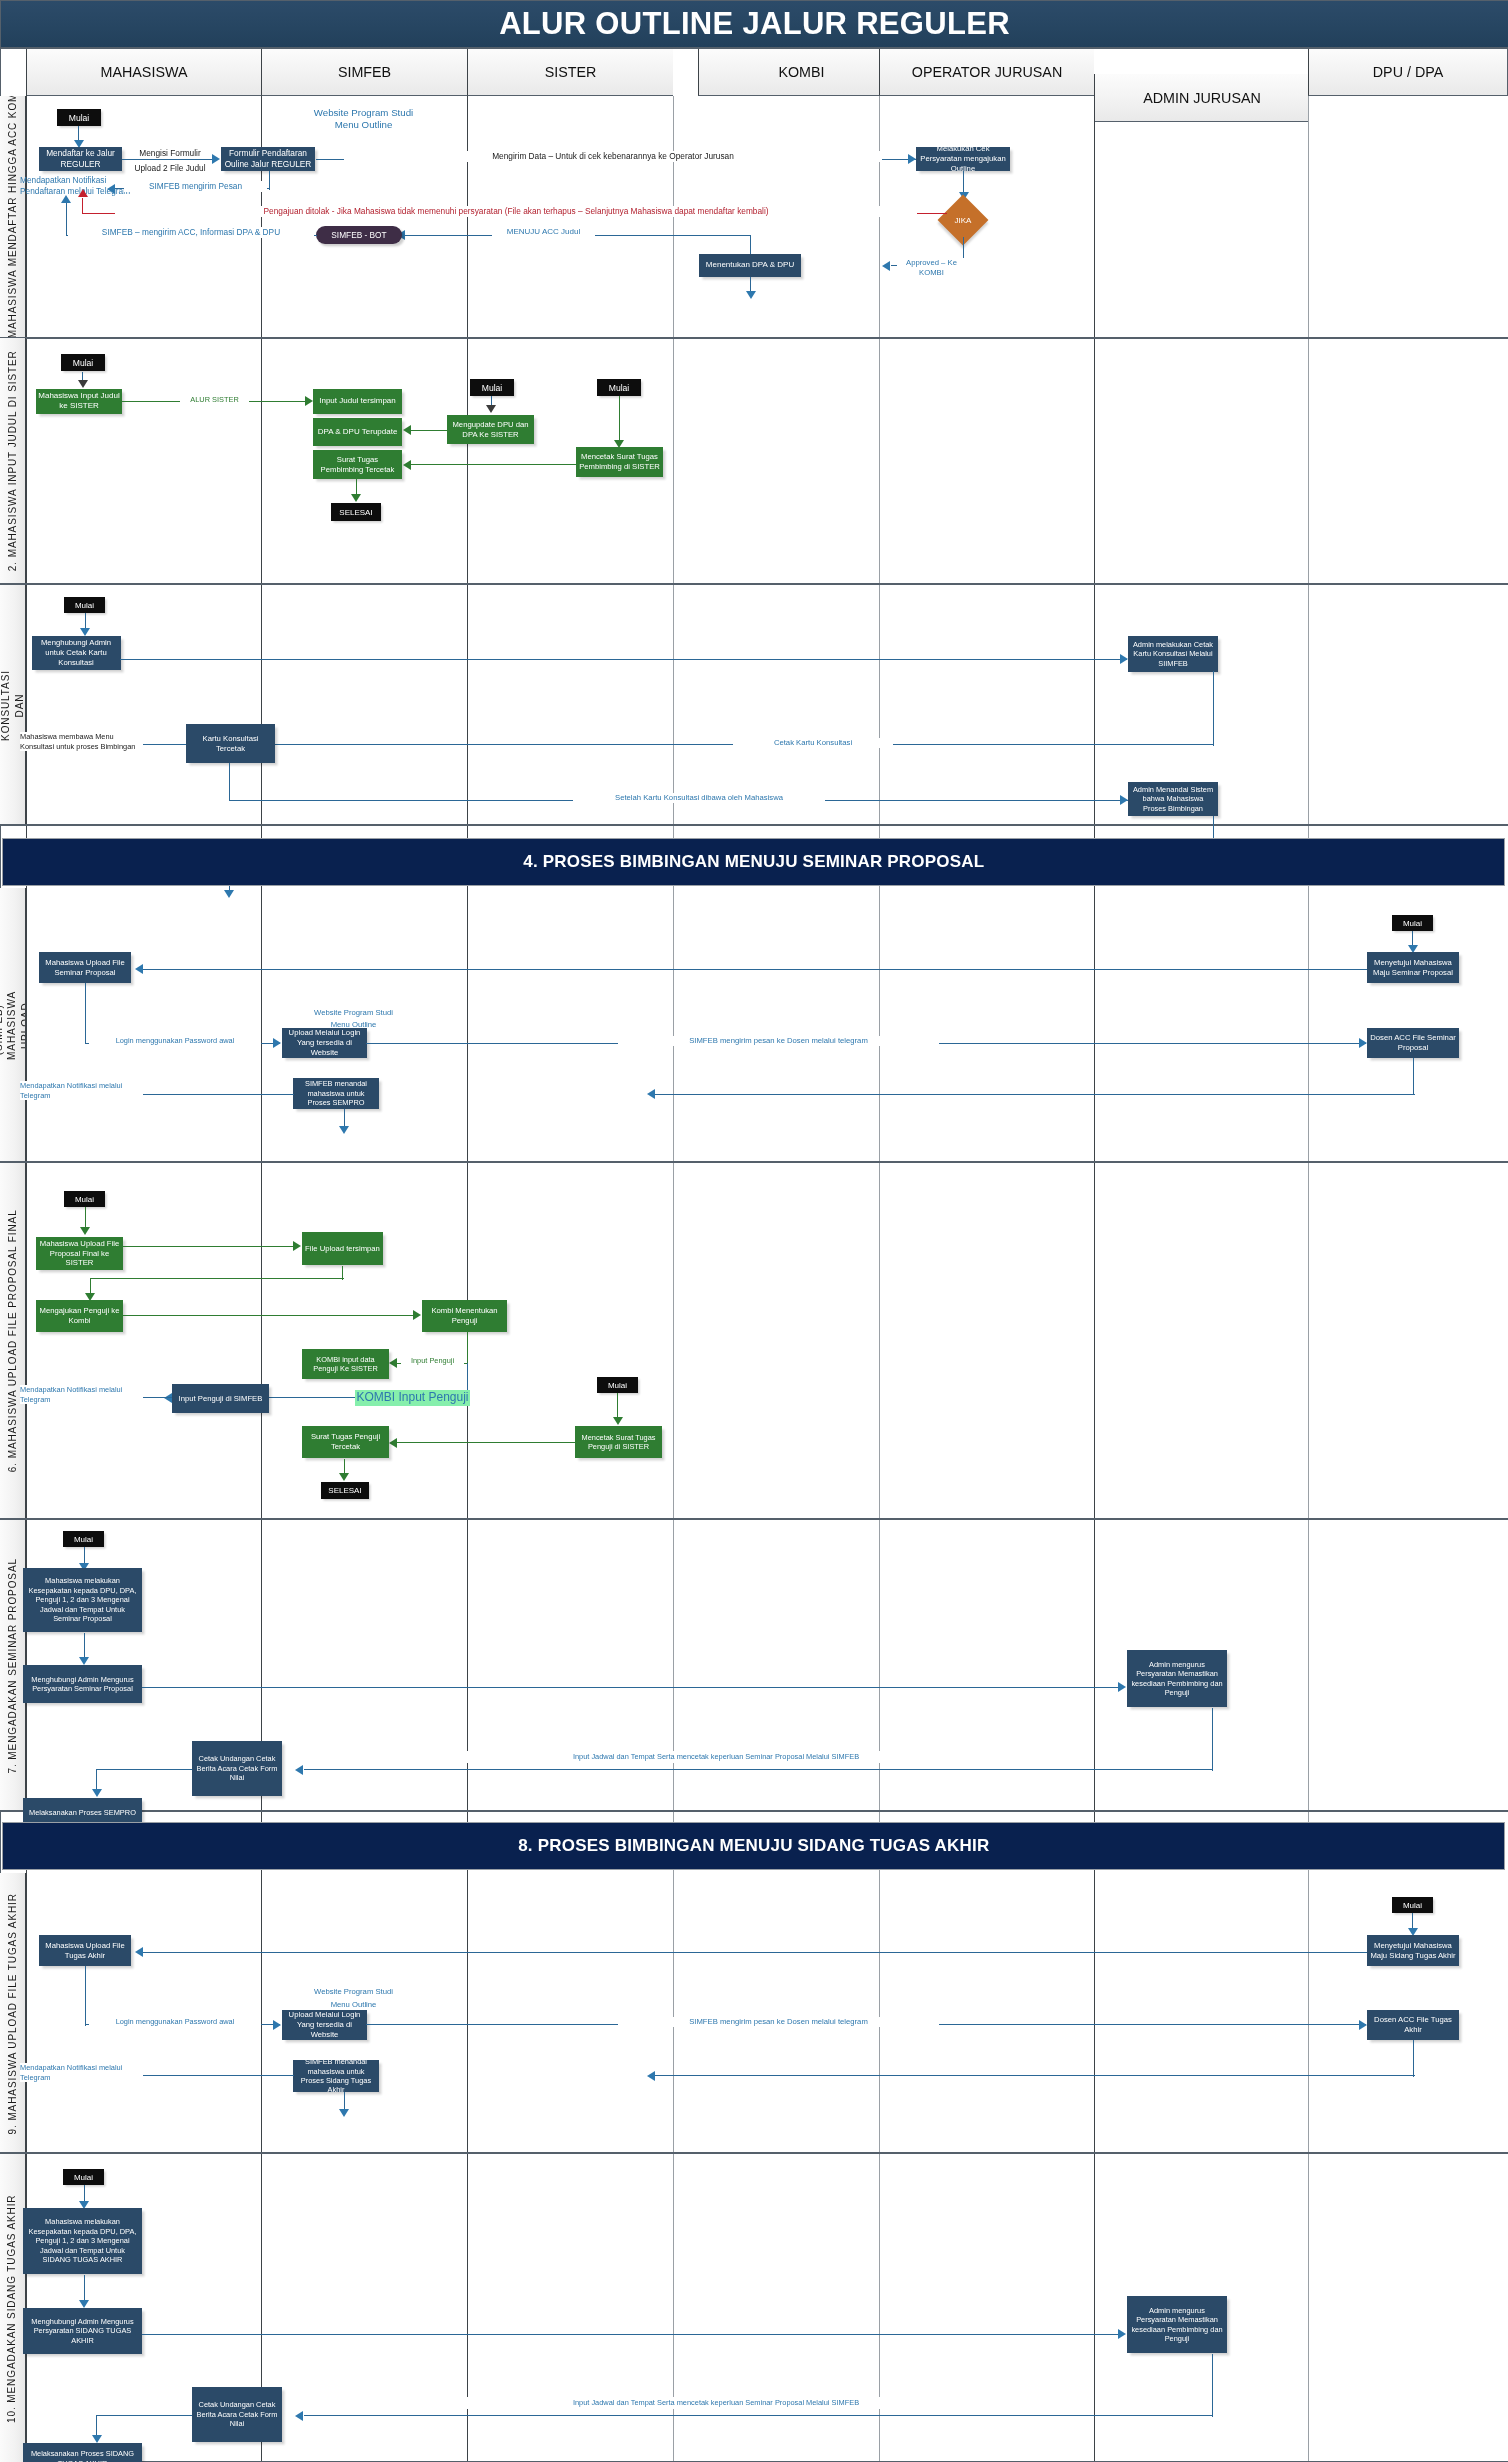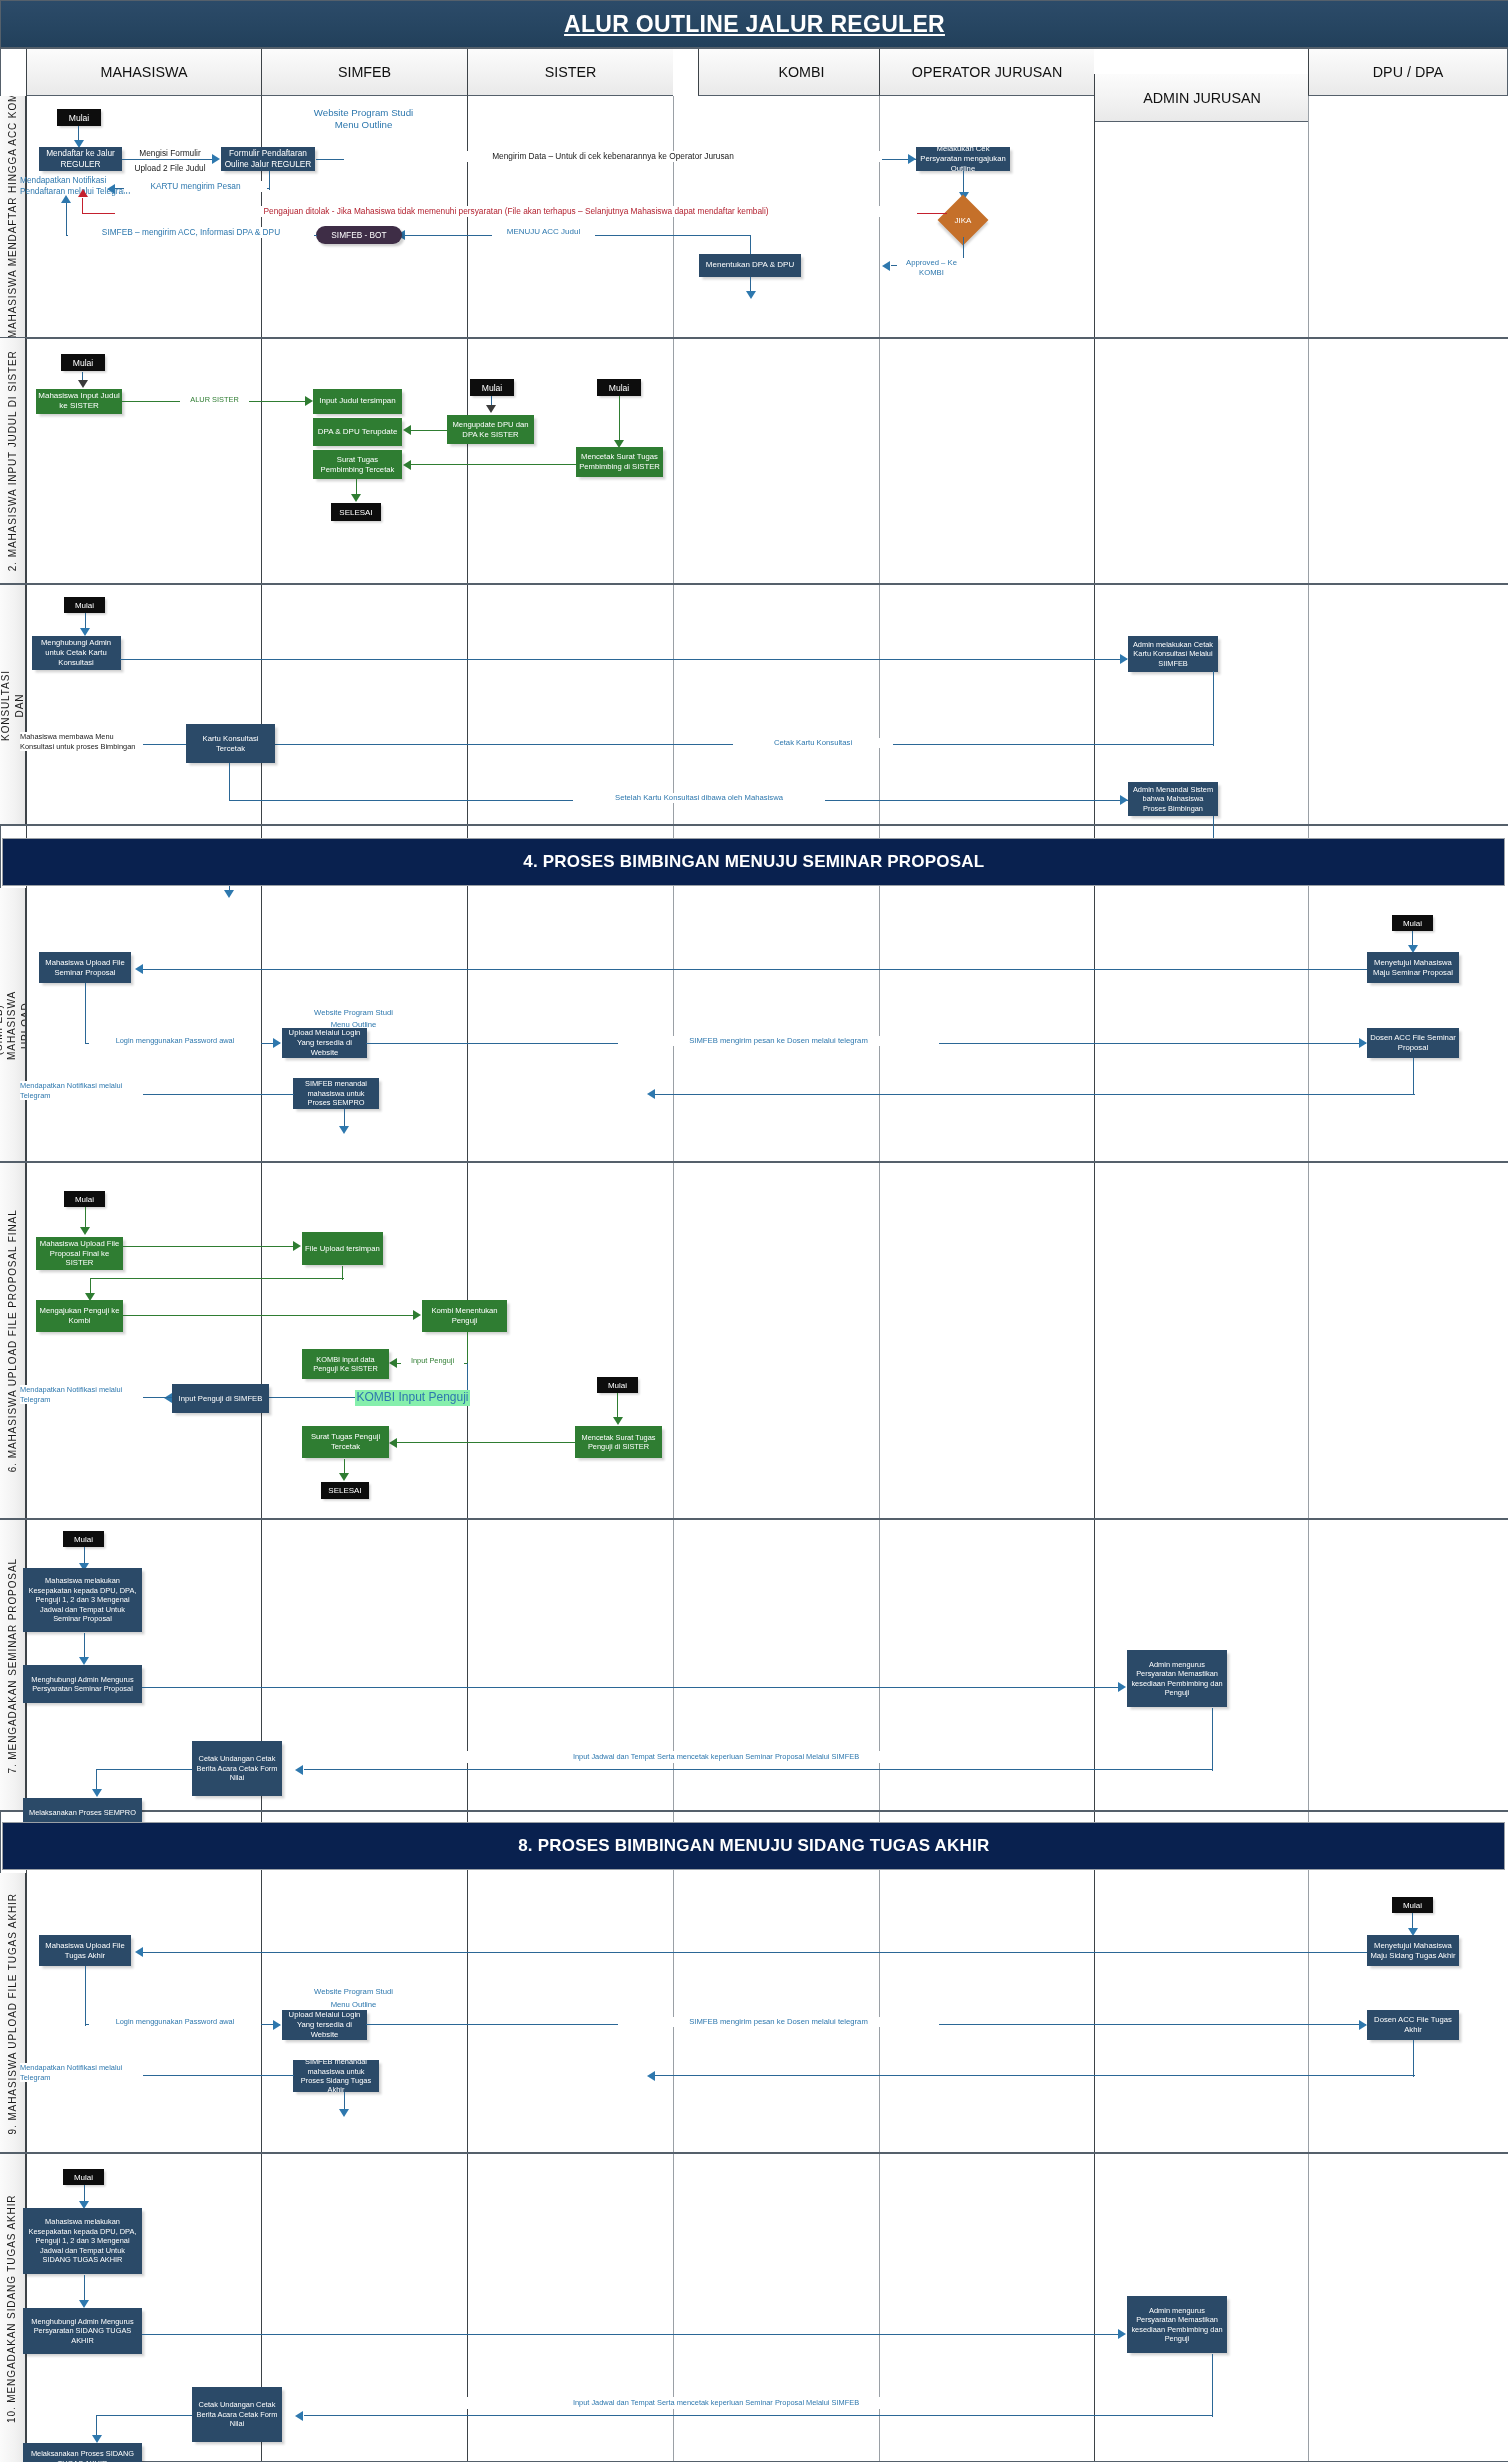--- a/index.html
+++ b/index.html
@@ -4,21 +4,21 @@
 <style>
   html,body{margin:0;padding:0;background:#fff;}
   body{font-family:"Liberation Sans",sans-serif;}
   #page{position:relative;width:1509px;height:2462px;background:#ffffff;overflow:hidden;}
 
   
   .titlebar{position:absolute;left:0;top:0;width:1509px;height:48px;
     background:linear-gradient(180deg,#2c4b69 0%,#264561 60%,#22405b 100%);
     border:1.1px solid #55606b;box-sizing:border-box;
     display:flex;align-items:center;justify-content:center;}
-  .titlebar span{color:#ffffff;font-size:23px;font-weight:bold;letter-spacing:0.3px;text-decoration:underline;}
+  .titlebar span{color:#ffffff;font-size:31px;font-weight:bold;letter-spacing:0.3px;}
 
   
   .colhead{position:absolute;top:48px;height:48px;
     background:linear-gradient(180deg,#fcfcfc 0%,#f3f3f3 50%,#e9e9e9 100%);
     border-left:1.1px solid #3d4348;border-bottom:1.1px solid #55606b;
     box-sizing:border-box;display:flex;align-items:center;justify-content:center;}
   .colhead span{font-size:14.3px;color:#111;}
 
   
   .vline{position:absolute;width:1.1px;background:#3d4348;}
@@ -192,21 +192,21 @@
 
   <div class="h c-dkblue" style="left:66px;top:235px;width:251px;"></div>
   <div class="txt blue" style="left:68px;top:227px;width:246px;font-size:8.3px;background:#fff;"><span>SIMFEB – mengirim ACC, Informasi DPA &amp; DPU</span></div>
   <div class="v c-dkblue" style="left:66px;top:203px;height:31.5px;"></div>
   <div class="arw ar-u" style="left:61px;top:195px;"></div>
 
   <div class="txt blue left" style="left:20px;top:175px;width:132px;font-size:8.3px;"><span>Mendapatkan Notifikasi Pendaftaran melalui Telegram</span></div>
 
   <div class="v c-dkblue" style="left:269px;top:171px;height:19px;"></div>
   <div class="h c-dkblue" style="left:115px;top:188px;width:155px;"></div>
-  <div class="txt blue" style="left:124px;top:181px;width:143px;font-size:8.3px;background:#fff;"><span>KARTU mengirim Pesan</span></div>
+  <div class="txt blue" style="left:124px;top:181px;width:143px;font-size:8.3px;background:#fff;"><span>SIMFEB mengirim Pesan</span></div>
   <div class="arw ar-l" style="left:107px;top:184px;"></div>
 
   <div class="h c-red" style="left:82px;top:213px;width:865px;"></div>
   <div class="txt red" style="left:115px;top:206px;width:802px;font-size:8.3px;background:#fff;"><span>Pengajuan ditolak - Jika Mahasiswa tidak memenuhi persyaratan (File akan terhapus – Selanjutnya Mahasiswa dapat mendaftar kembali)</span></div>
   <div class="v c-red" style="left:82px;top:198px;height:16px;"></div>
   <div class="arw ar-u r" style="left:78px;top:189px;"></div>
 
   <div class="rowlabel" style="top:338px;height:246px;">
     <div class="rot">2. MAHASISWA INPUT JUDUL DI SISTER</div>
   </div>

